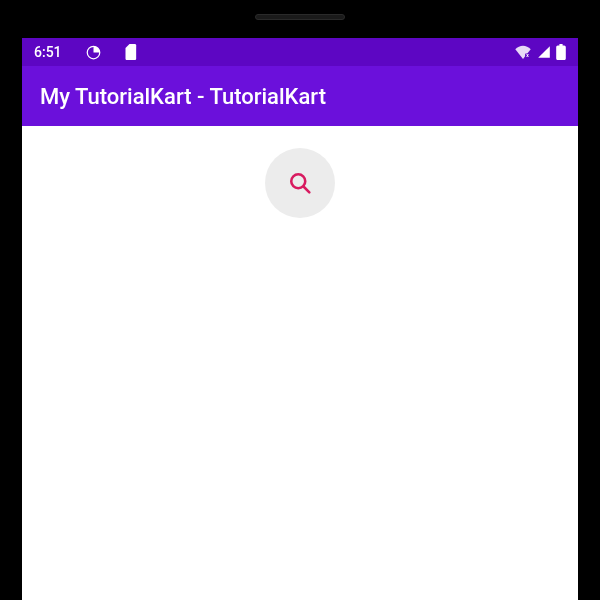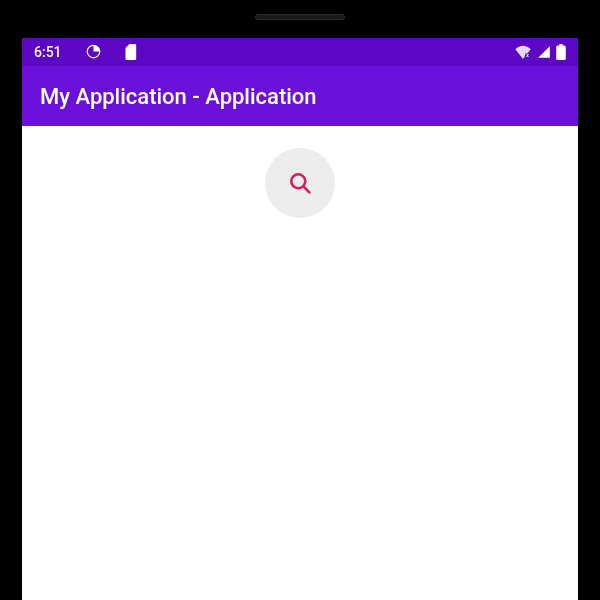--- a/index.html
+++ b/index.html
@@ -48,21 +48,21 @@
       background: #5d06c3;
       display: flex;
       justify-content: space-between;
       align-items: center;
       padding: 0 12px;
       color: #fff;
       font-size: 14px;
     }
     .status-left {
       display: flex;
-      align-items: flex-start;
+      align-items: flex-end;
       gap: 24px;
     }
     .status-right {
       display: flex;
       align-items: center;
       gap: 4px;
     }
     .app-bar {
       height: 60px;
       background: #6b10db;
@@ -133,21 +133,21 @@
           </svg>
         </span>
         <span>
           <svg class="icon-svg" width="10" height="16" viewBox="0 0 12 20" fill="#fff">
             <path d="M10 2H8V0H4v2H2C.9 2 0 2.9 0 4v14c0 1.1.9 2 2 2h8c1.1 0 2-.9 2-2V4c0-1.1-.9-2-2-2z"></path>
           </svg>
         </span>
       </div>
     </div>
     <div class="app-bar">
-      <span>My Application - Application</span>
+      <span>My TutorialKart - TutorialKart</span>
     </div>
     <div class="content">
       <div class="fab">
         <span>
           <svg class="icon-svg" width="28" height="28" viewBox="0 0 24 24" fill="none">
             <circle cx="10.5" cy="10.5" r="6" stroke="#d81b60" stroke-width="2.2"></circle>
             <line x1="15.2" y1="15.2" x2="20" y2="20" stroke="#d81b60" stroke-width="2.2" stroke-linecap="round"></line>
           </svg>
         </span>
       </div>

